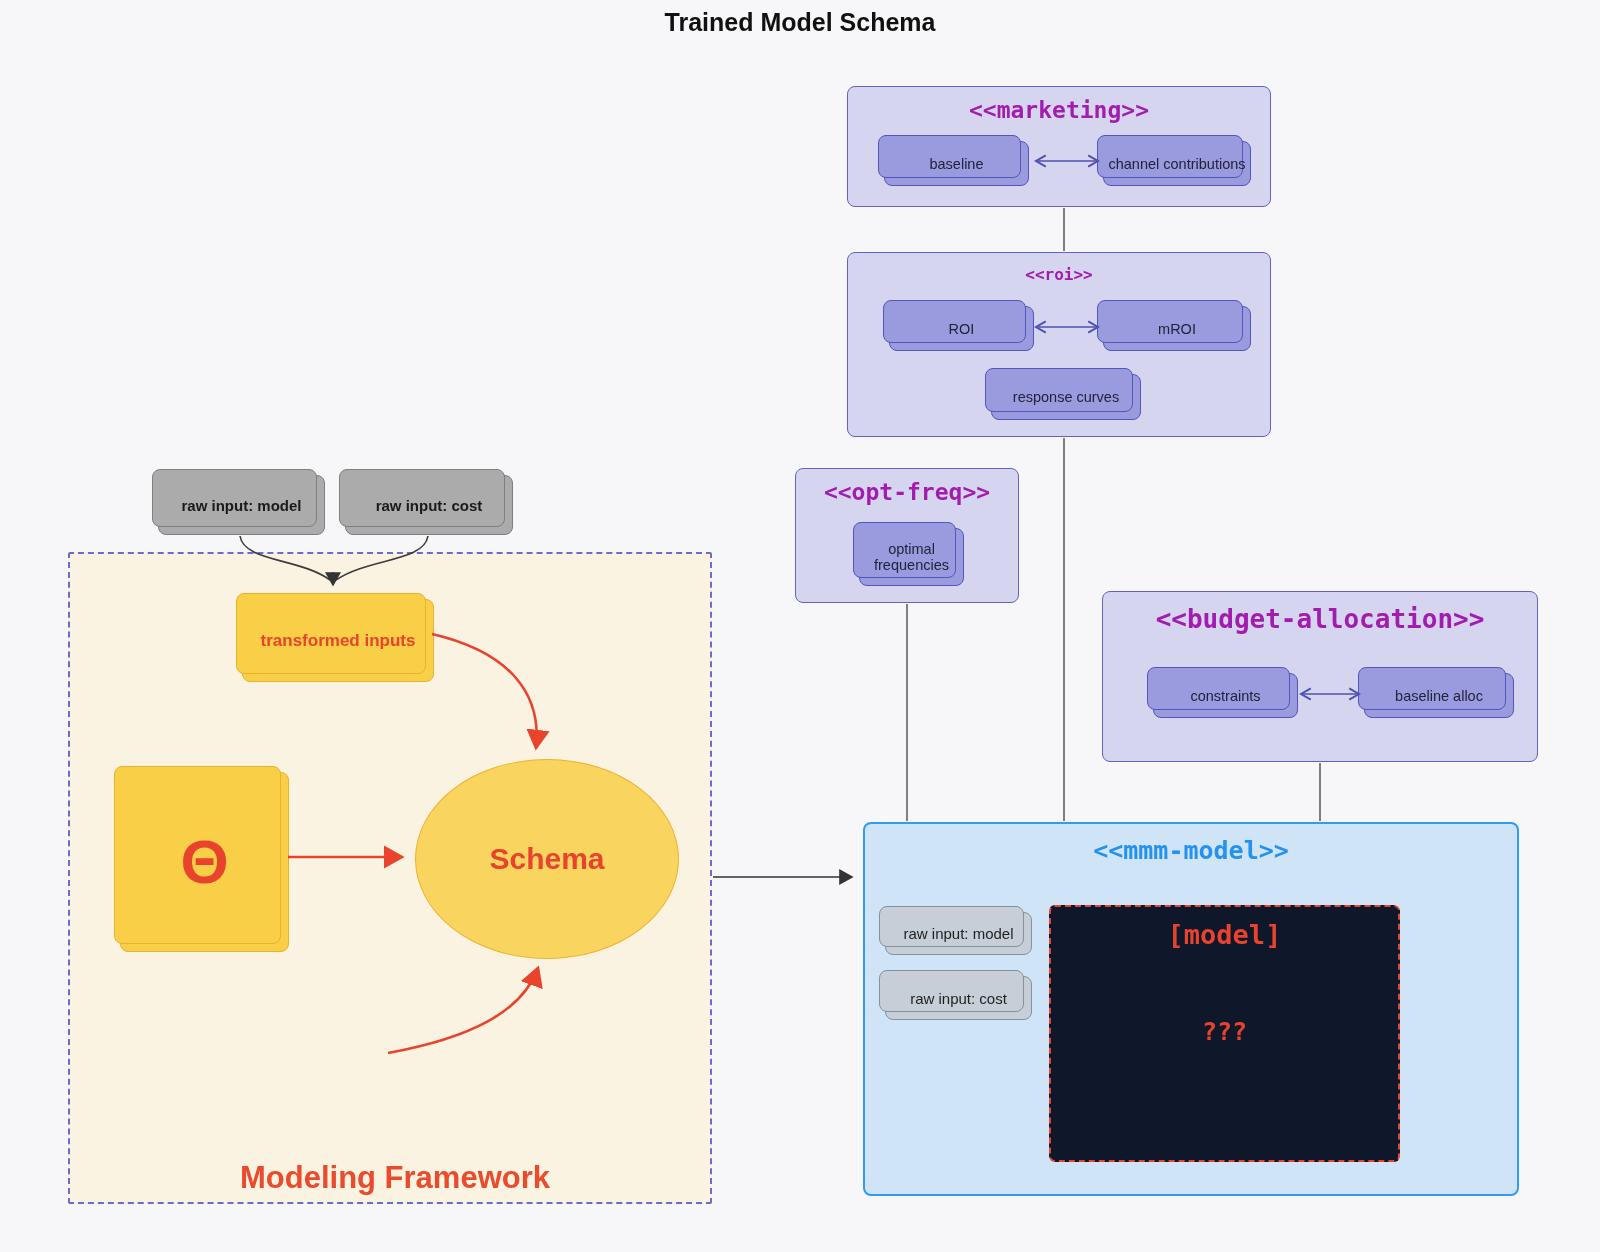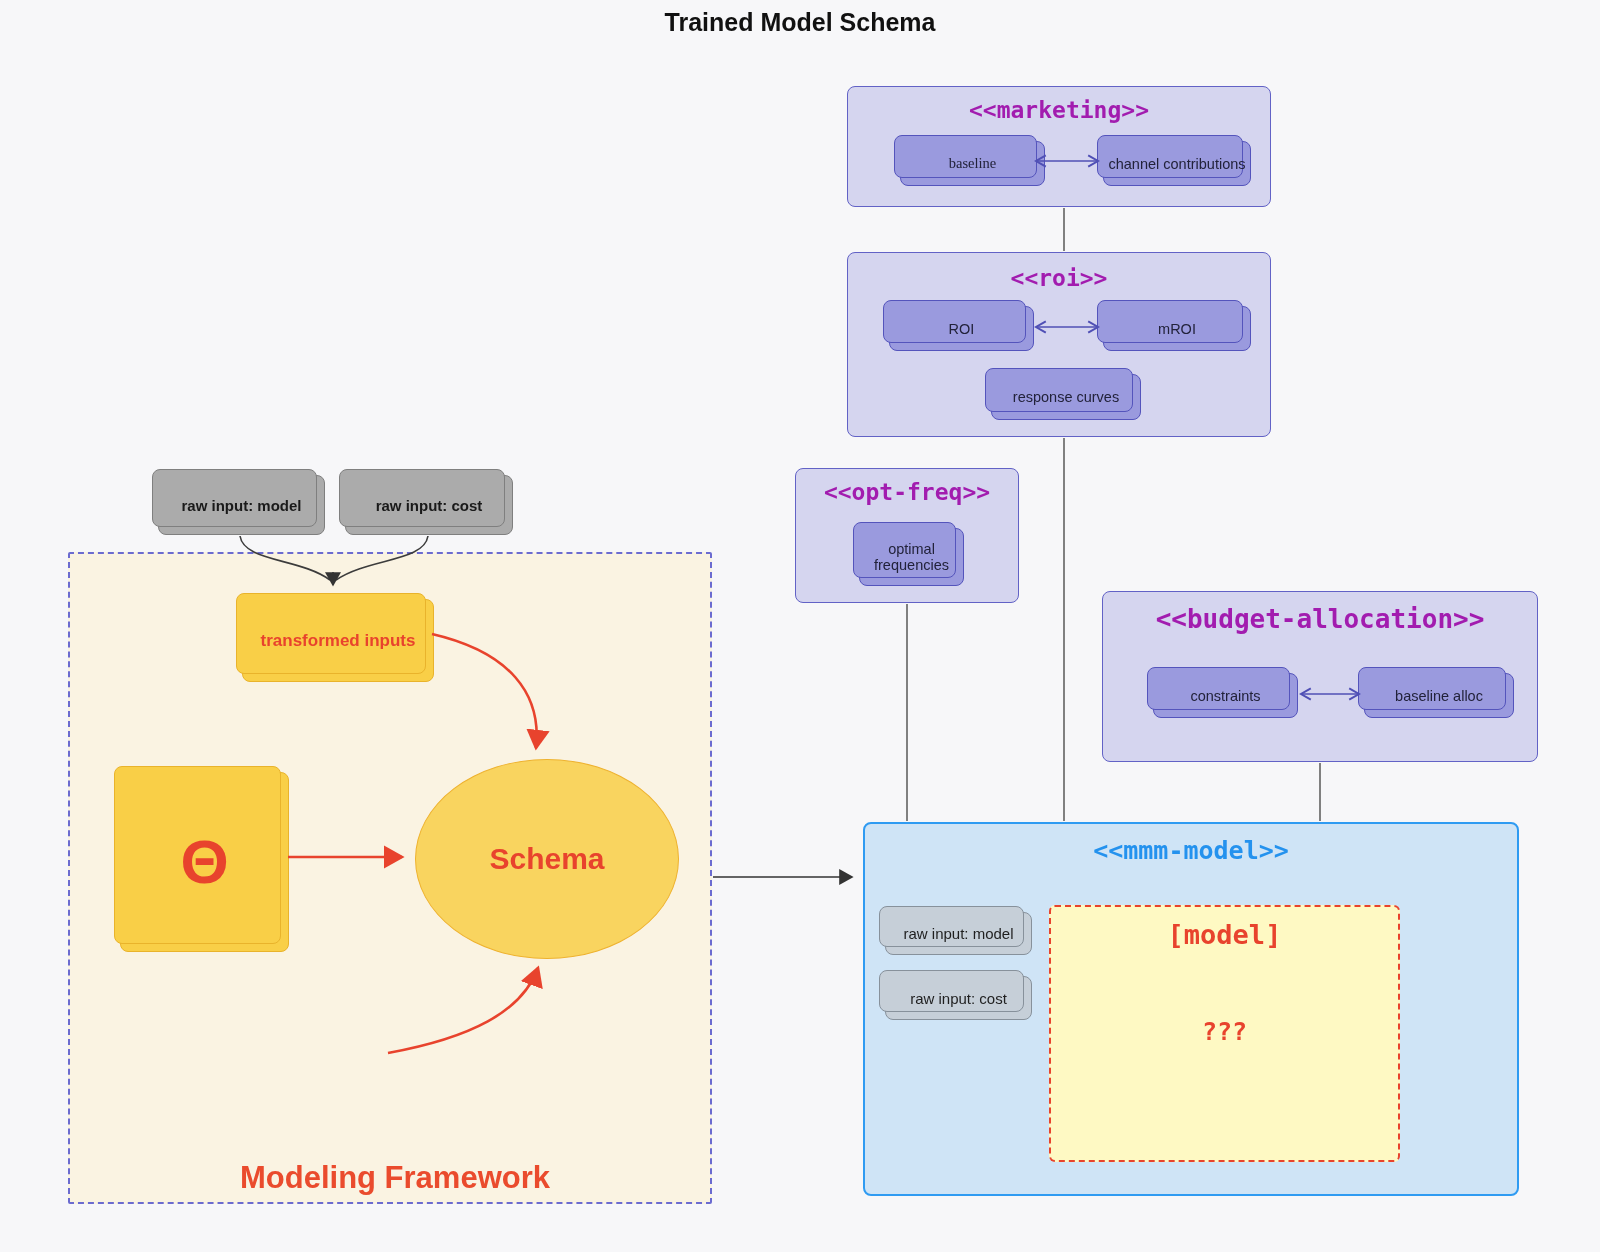--- a/index.html
+++ b/index.html
@@ -28,21 +28,21 @@
   .gray-light{background:#c6cfd8;border:1.4px solid #87919b;color:#1f1f1f;font-size:15px;}
   .yellow{background:#f9cf47;border:1.5px solid #e9b32b;}
   .yellow-light{background:#fbe189;border:1.5px solid #f2c44c;}
   .red-text{color:#e8432d;}
   .mono{font-family:"DejaVu Sans Mono",monospace;}
 
   .ellipse{background:#f9d45f;border:1.5px solid #eeb22f;border-radius:50%;
            display:flex;align-items:center;justify-content:center;}
   .train-label{font-size:30px;font-weight:bold;color:#e8432d;}
   .theta-label{font-size:62px;font-weight:bold;color:#e8432d;line-height:1;}
-  .model-dashed{background:#fef9c3;border:2.5px dashed #e8432d;border-radius:6px;}
+  .model-dashed{background:#0f172a;border:2.5px dashed #e8432d;border-radius:6px;}
   .model-label{width:100%;text-align:center;font-family:"DejaVu Sans Mono",monospace;
                font-weight:bold;font-size:27px;color:#e8432d;top:12px;left:0;}
   .unknown-label{width:100%;text-align:center;font-family:"DejaVu Sans Mono",monospace;
                font-weight:bold;font-size:25px;color:#e8432d;top:110px;left:0;}
   .framework-label{text-align:center;font-size:31px;font-weight:bold;color:#ea4b2d;}
   .svg-overlay{position:absolute;left:0;top:0;z-index:6;pointer-events:none;}
 </style>
 </head>
 <body>
 
@@ -65,30 +65,30 @@
 
   <div class="abs node gray-dark stack" style="left:158px;top:475px;width:167px;height:60px;">
     <span>raw input: model</span>
   </div>
   <div class="abs node gray-dark stack" style="left:345px;top:475px;width:168px;height:60px;">
     <span>raw input: cost</span>
   </div>
 
   <div class="abs lav-box" style="left:847px;top:86px;width:424px;height:121px;">
     <div class="abs lav-title" style="top:10px;left:0;font-size:23px;">&lt;&lt;marketing&gt;&gt;</div>
-    <div class="abs node purple stack" style="left:52px;top:54px;width:145px;height:45px;font-family:Liberation Serif, serif;">
+    <div class="abs node purple stack" style="left:36px;top:54px;width:145px;height:45px;">
       <span>baseline</span>
     </div>
     <div class="abs node purple stack" style="left:255px;top:54px;width:148px;height:45px;">
       <span>channel contributions</span>
     </div>
   </div>
 
   <div class="abs lav-box" style="left:847px;top:252px;width:424px;height:185px;">
-    <div class="abs lav-title" style="top:12px;left:0;font-size:23px;">&lt;&lt;roi&gt;&gt;</div>
+    <div class="abs lav-title" style="top:12px;left:0;font-size:16px;">&lt;&lt;roi&gt;&gt;</div>
     <div class="abs node purple stack" style="left:41px;top:53px;width:145px;height:45px;">
       <span>ROI</span>
     </div>
     <div class="abs node purple stack" style="left:255px;top:53px;width:148px;height:45px;">
       <span>mROI</span>
     </div>
     <div class="abs node purple stack" style="left:143px;top:121px;width:150px;height:46px;">
       <span>response curves</span>
     </div>
   </div>

